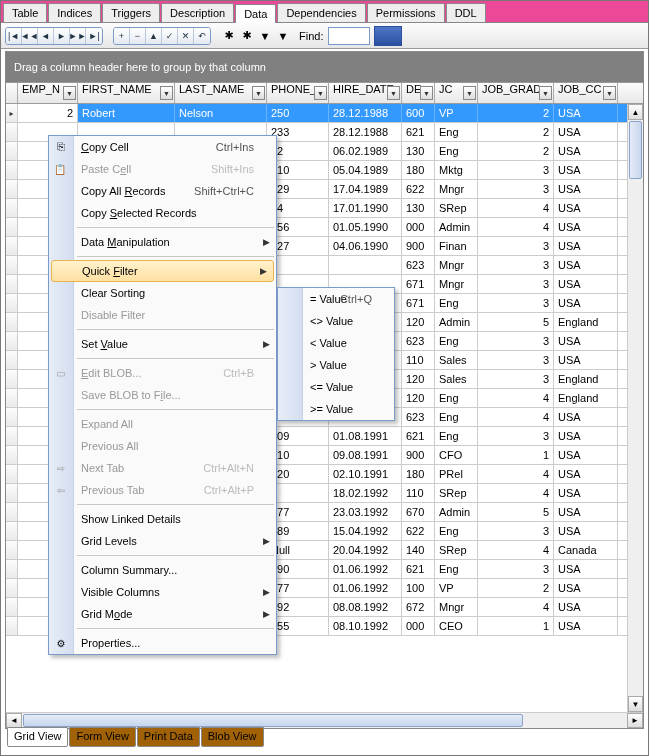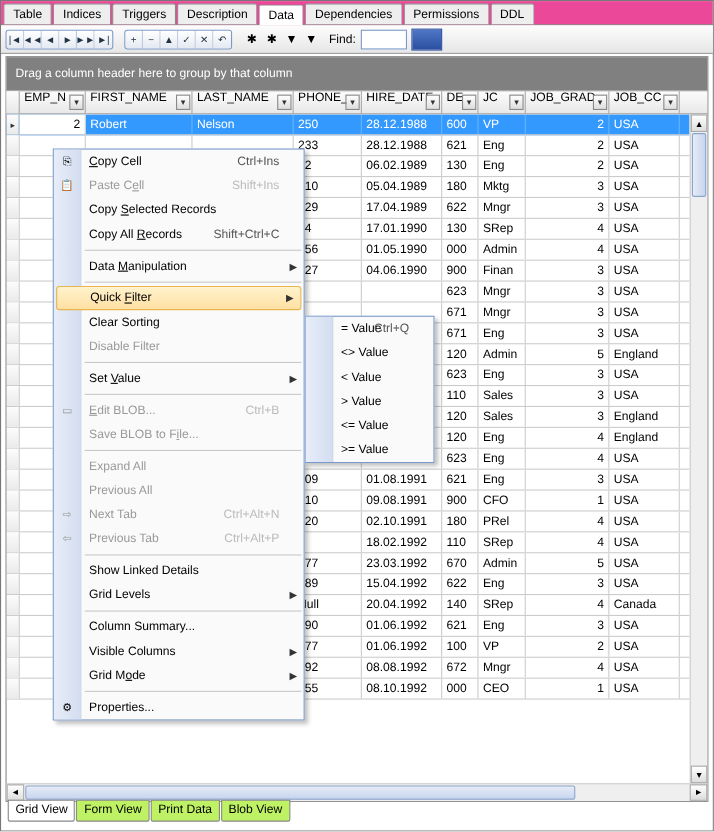--- a/index.html
+++ b/index.html
@@ -51,21 +51,21 @@
   
   .vscroll{position:absolute;top:52px;right:0;bottom:16px;width:16px;background:#efefef;border-left:1px solid #ccc}
   .vscroll .btn{height:16px;background:linear-gradient(#fff,#ddd);border:1px solid #aaa;display:flex;align-items:center;justify-content:center;font-size:8px}
   .vscroll .thumb{position:absolute;top:17px;left:1px;right:1px;height:58px;background:linear-gradient(90deg,#e6ecf7,#c7d5ee);border:1px solid #8aa3cc;border-radius:2px}
   .hscroll{position:absolute;left:0;right:0;bottom:0;height:16px;background:#efefef;border-top:1px solid #ccc;display:flex}
   .hscroll .btn{width:16px;background:linear-gradient(#fff,#ddd);border:1px solid #aaa;display:flex;align-items:center;justify-content:center;font-size:8px}
   .hscroll .track{flex:1;position:relative}
   .hscroll .thumb{position:absolute;left:1px;top:1px;bottom:1px;width:500px;background:linear-gradient(#e6ecf7,#c7d5ee);border:1px solid #8aa3cc;border-radius:2px}
   
   .bottom-tabs{position:absolute;left:6px;bottom:8px;display:flex;height:20px}
-  .btab{padding:2px 6px;border:1px solid #888;background:#bef264;margin-right:1px;cursor:pointer;border-radius:0 0 2px 2px}
+  .btab{padding:2px 6px;border:1px solid #888;background:#a16207;margin-right:1px;cursor:pointer;border-radius:0 0 2px 2px}
   .btab.active{background:#fff}
   u{text-decoration:underline}
   
   .w-emp{width:60px}.w-first{width:97px}.w-last{width:92px}.w-phone{width:62px}.w-hire{width:73px}.w-de{width:33px}.w-jc{width:43px}.w-grade{width:76px}.w-cc{width:64px}
 </style>
 </head>
 <body>
 
 <div class="outer">
 
@@ -509,25 +509,25 @@
         <span class="menu-icon">⎘</span>
         <span><u>C</u>opy Cell</span>
         <span class="sc">Ctrl+Ins</span>
       </div>
       <div class="menu-item disabled">
         <span class="menu-icon">📋</span>
         <span>Paste C<u>e</u>ll</span>
         <span class="sc">Shift+Ins</span>
       </div>
       <div class="menu-item">
-        <span>Copy <u>S</u>elected Records</span>
-      </div>
-      <div class="menu-item">
         <span>Copy All <u>R</u>ecords</span>
         <span class="sc">Shift+Ctrl+C</span>
+      </div>
+      <div class="menu-item">
+        <span>Copy <u>S</u>elected Records</span>
       </div>
       <div class="menu-sep"></div>
       <div class="menu-item">
         <span>Data <u>M</u>anipulation</span>
         <span class="arr">▶</span>
       </div>
       <div class="menu-sep"></div>
       <div class="menu-item hi">
         <span>Quick <u>F</u>ilter</span>
         <span class="arr">▶</span>

